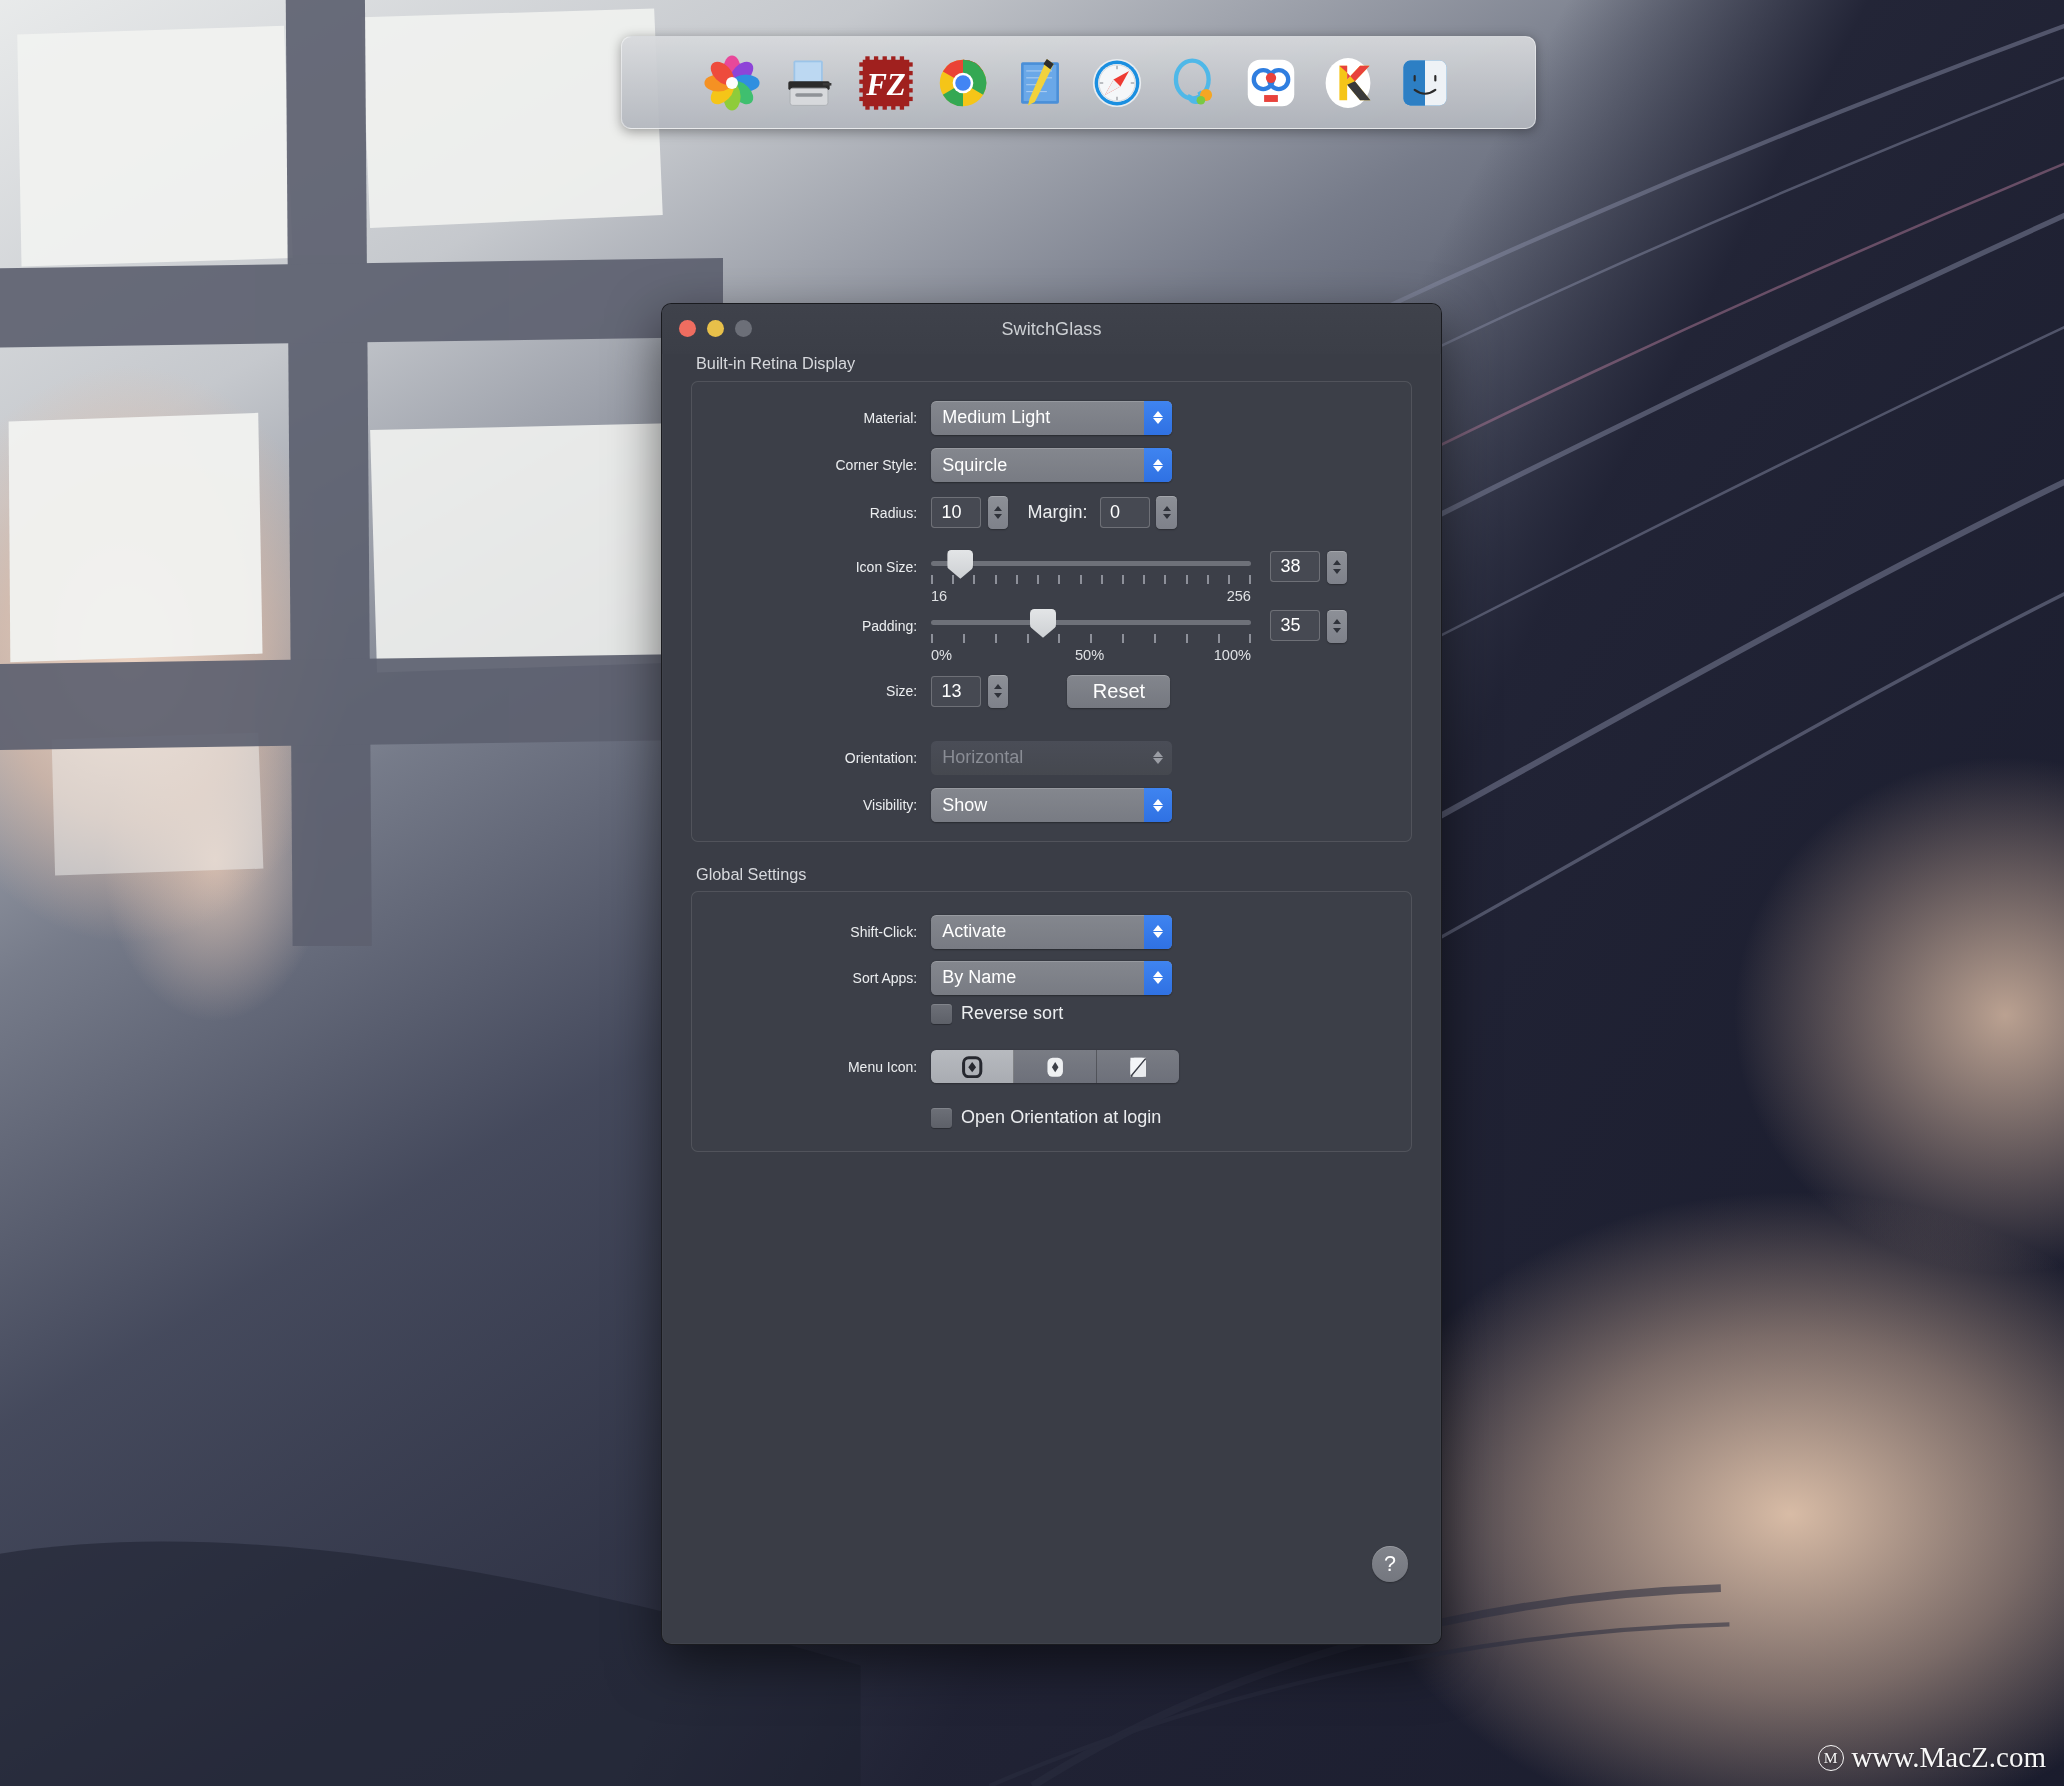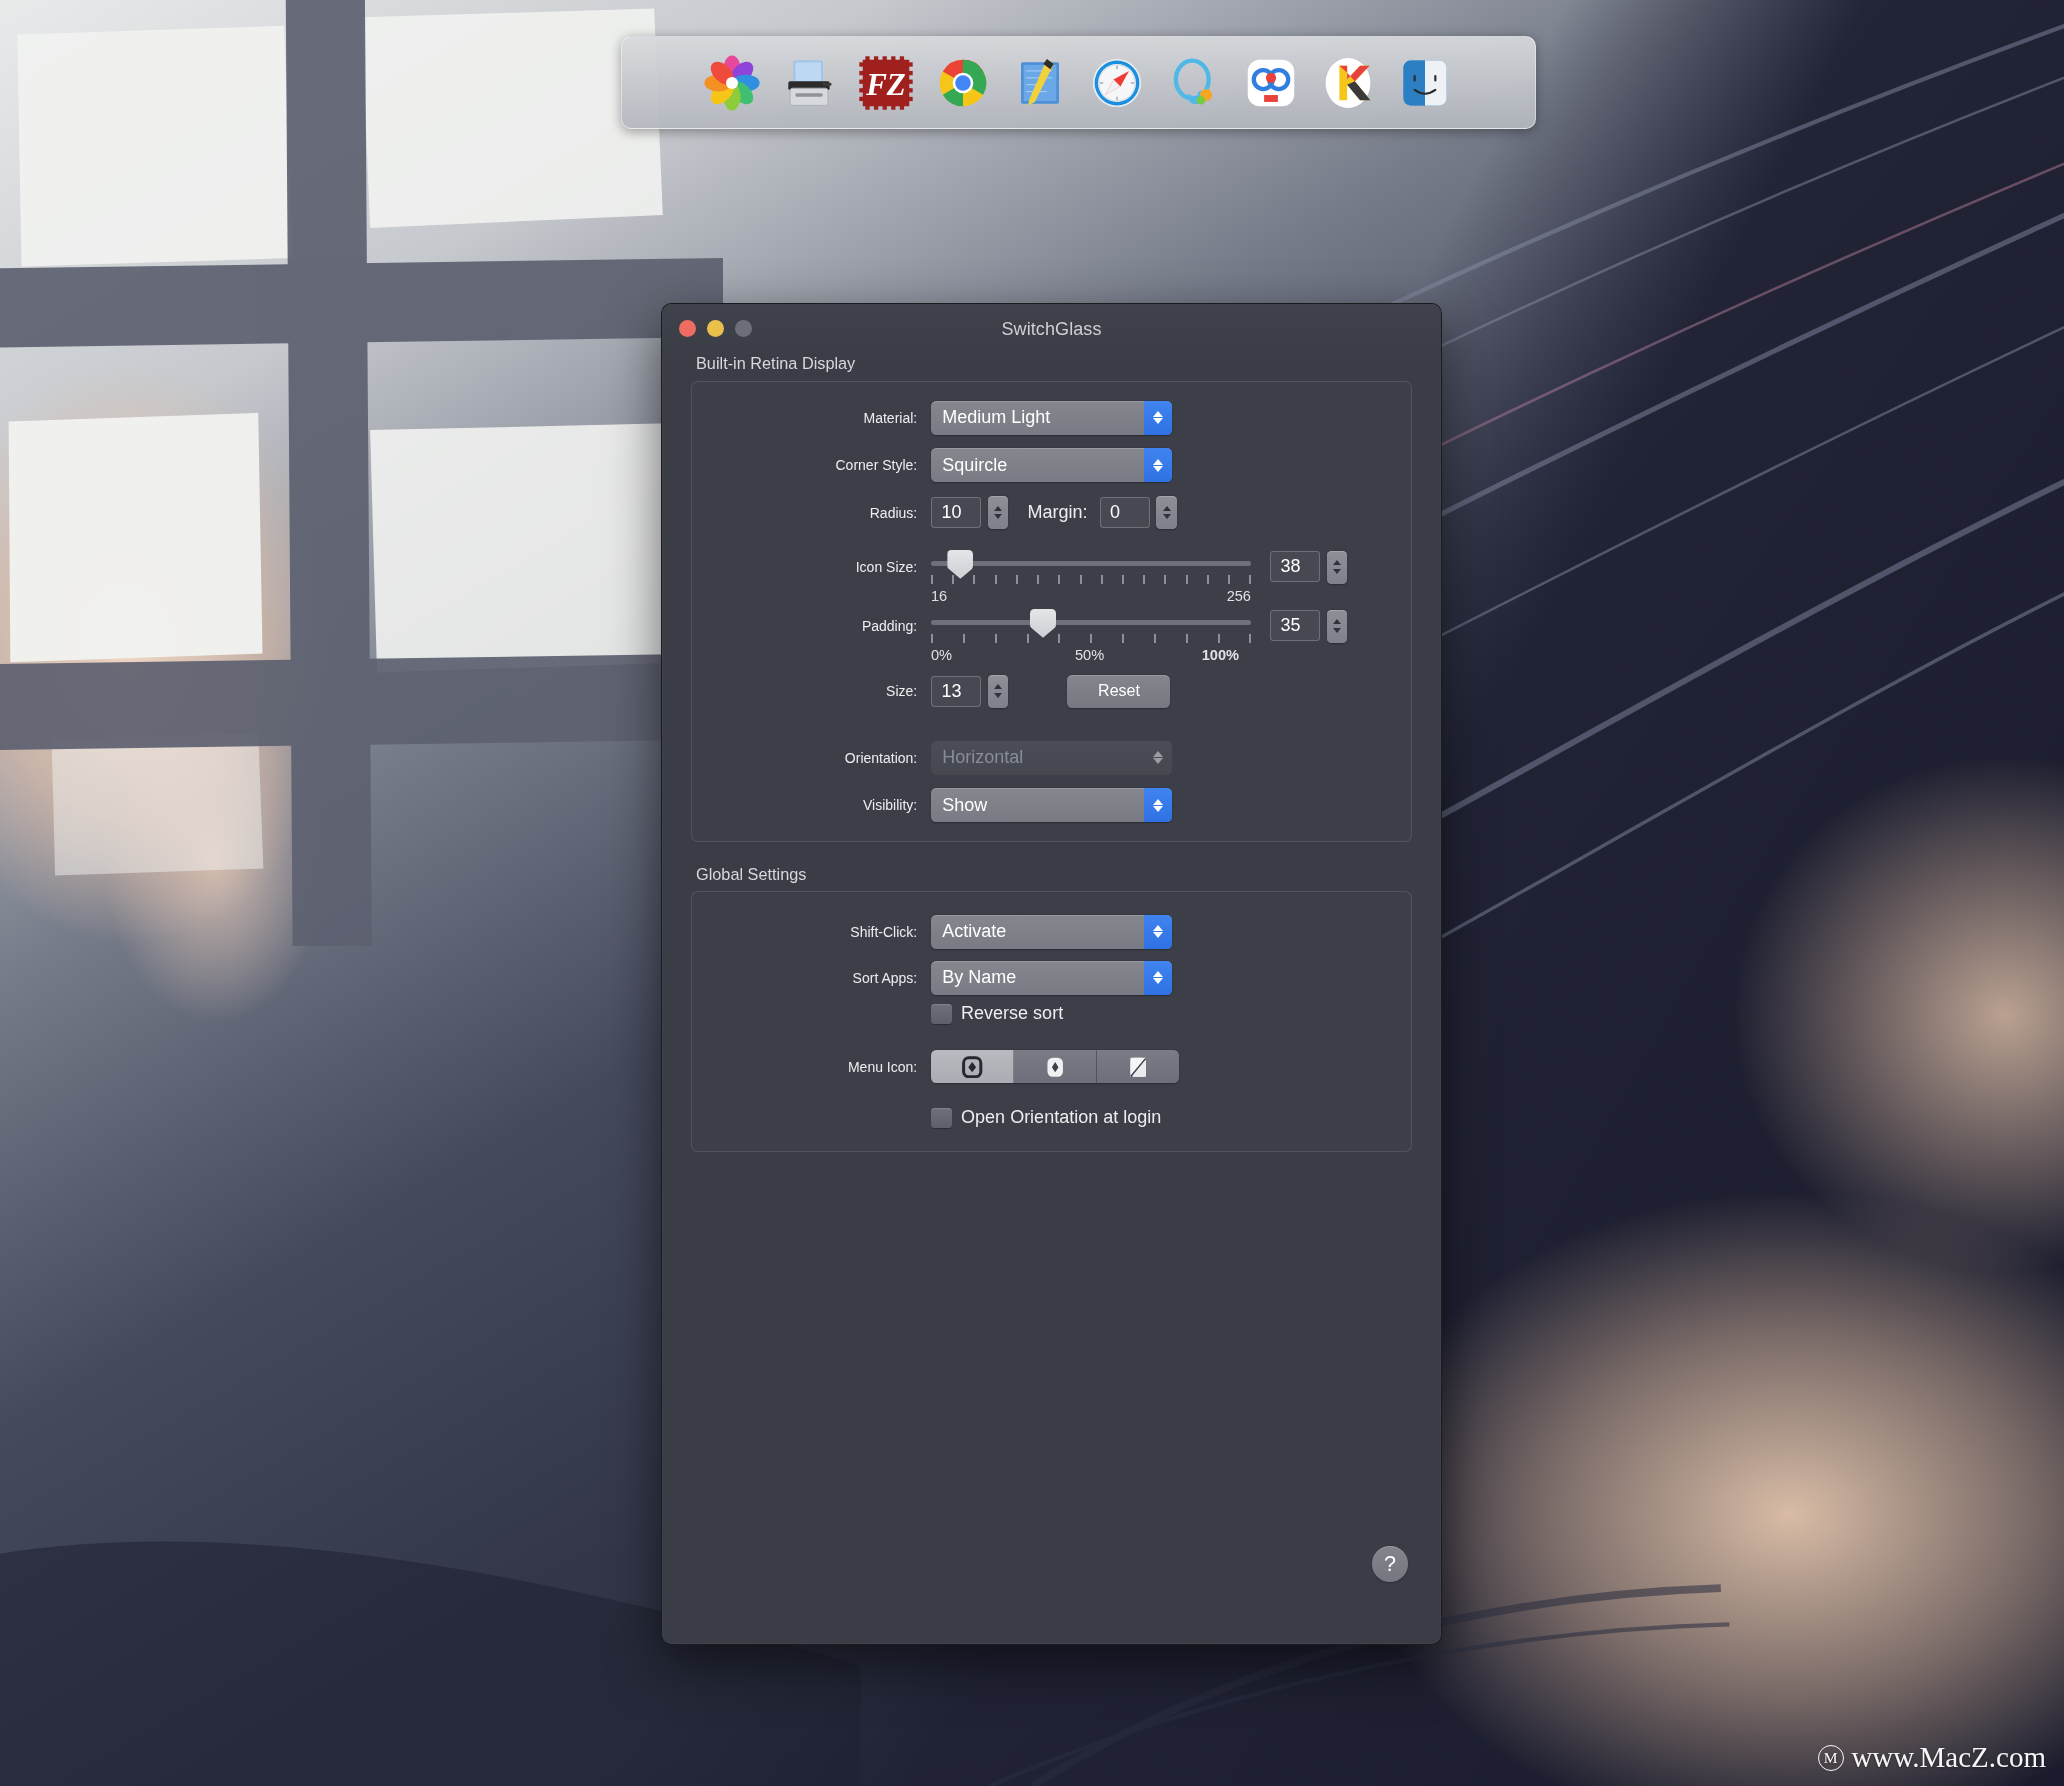--- a/index.html
+++ b/index.html
@@ -150,21 +150,21 @@
   }
   .ticks { position:relative; width:320px; height:12px; margin-top:6px; }
   .ticks i { position:absolute; top:0; width:1.7px; height:9.5px; background:#8d9099; }
   .scale { position:relative; width:320px; height:17px; margin-top:1.7px; font-size:14.6px; color:#dfe1e4; }
   .scale span { position:absolute; top:0; }
 
   
   .pushbtn {
     height: 33px; min-width: 103px; padding: 0 17px;
     background: linear-gradient(180deg,#83868d 0%,#757880 100%);
-    border-radius: 5.2px; color:#fff; font-size:16px;
+    border-radius: 5.2px; color:#fff; font-size:20px;
     display:flex; align-items:center; justify-content:center;
     box-shadow: inset 0 0.9px 0 rgba(255,255,255,0.17), 0 0.9px 1.7px rgba(0,0,0,0.32);
   }
 
   
   #poswell {
     position: relative; width: 320px; height: 163px;
     border-radius: 3.4px; overflow: hidden;
     background:
       radial-gradient(ellipse 103px 129px at 215px 129px, rgba(238,210,192,0.92) 0%, rgba(200,172,158,0.4) 55%, rgba(22,26,42,0) 80%),
@@ -519,21 +519,21 @@
               <i style="left: 159px;"></i>
               <i style="left: 191px;"></i>
               <i style="left: 223px;"></i>
               <i style="left: 255px;"></i>
               <i style="left: 287px;"></i>
               <i style="left: 318px;"></i>
             </div>
           <div class="scale">
             <span style="left:0;">0%</span>
             <span style="left:45%;">50%</span>
-            <span style="right:12px;font-weight:bold;">100%</span>
+            <span style="right:0;">100%</span>
           </div>
         </div>
         <div class="tfield" style="width:50px;margin-left:19px;margin-top:-6.9px;">35</div>
         <div class="stepper" style="margin-top:-7.7px;">
             <span class="up"></span>
             <span class="dn"></span>
           </div>
       </div>
 
       <div class="row" style="margin-bottom:33px;">

